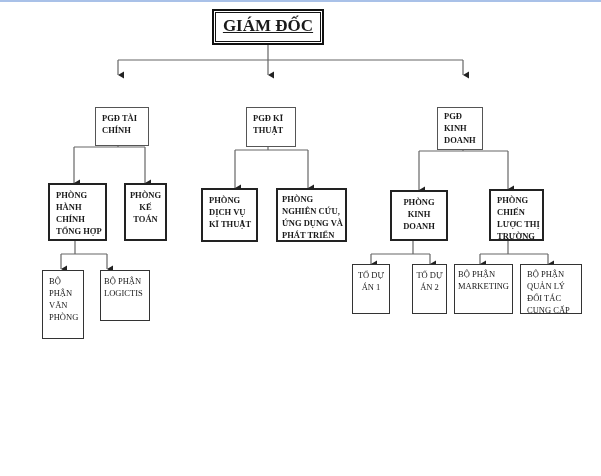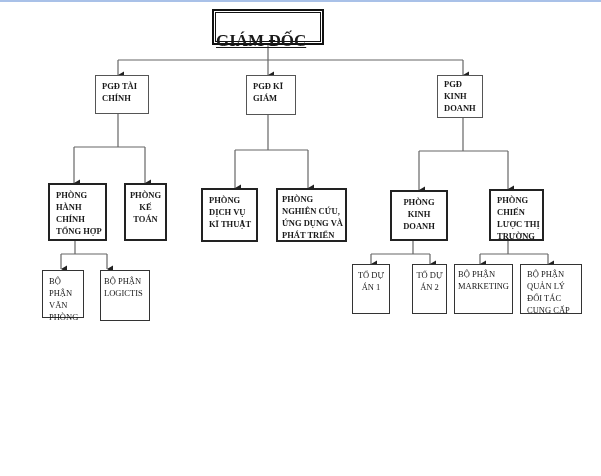--- a/index.html
+++ b/index.html
@@ -3,25 +3,25 @@
 <meta charset="utf-8">
 <style>
   html, body { margin: 0; padding: 0; background: #ffffff; }
   body { width: 601px; height: 476px; position: relative; overflow: hidden;
          font-family: "Liberation Serif", serif; }
   .topbar { position: absolute; left: 0; top: 0; width: 601px; height: 2px; background: #a9c1e8; }
   svg.lines { position: absolute; left: 0; top: 0; }
   .box { position: absolute; box-sizing: border-box; background: #fff;
          font-weight: bold; font-size: 8.5px; line-height: 12px; color: #1a1a1a; }
   .box span { display: block; white-space: pre-line; }
-  .thin { border: 1px solid #555; }
+  .thin { border: 1px solid #555; margin-top: 32px; }
   .thick { border: 2px solid #222; }
   .plain { border: 1.5px solid #333; font-weight: normal; font-size: 8.5px; }
   .root { border: 3px double #111; outline: 1px solid #111; font-size: 17px; line-height: 22px;
-          text-align: left; padding-top: 17px; text-decoration: underline; }
+          text-align: center; padding-top: 2px; text-decoration: underline; }
 </style>
 </head>
 <body>
 
 <div class="topbar"></div>
 
 <svg class="lines" width="601" height="476">
   <defs>
     <marker id="arr" markerWidth="6" markerHeight="6" refX="3" refY="5" orient="auto">
       <path d="M0,0 L6,0 L3,5 Z" fill="#222"></path>
@@ -63,21 +63,21 @@
 <div class="box root" style="left:213px; top:10px; width:110px; height:34px;">
   <span>GIÁM ĐỐC</span>
 </div>
 
 <div class="box thin" style="left:95px; top:75px; width:54px; height:39px; padding:4px 0 0 6px;">
   <span>PGĐ TÀI
 CHÍNH</span>
 </div>
 <div class="box thin" style="left:246px; top:75px; width:50px; height:40px; padding:4px 0 0 6px;">
   <span>PGĐ KĨ
-GIÁM</span>
+THUẬT</span>
 </div>
 <div class="box thin" style="left:437px; top:75px; width:46px; height:43px; padding:2px 0 0 6px;">
   <span>PGĐ
 KINH
 DOANH</span>
 </div>
 
 <div class="box thick" style="left:48px; top:183px; width:59px; height:58px; padding:4px 0 0 6px;">
   <span>PHÒNG
 HÀNH
@@ -105,21 +105,21 @@
 KINH
 DOANH</span>
 </div>
 <div class="box thick" style="left:489px; top:189px; width:55px; height:52px; padding:3px 0 0 6px;">
   <span>PHÒNG
 CHIẾN
 LƯỢC THỊ
 TRƯỜNG</span>
 </div>
 
-<div class="box plain" style="left:42px; top:270px; width:42px; height:48px; padding:4px 0 0 6px;">
+<div class="box plain" style="left:42px; top:270px; width:42px; height:69px; padding:4px 0 0 6px;">
   <span>BỘ
 PHẬN
 VĂN
 PHÒNG</span>
 </div>
 <div class="box plain" style="left:100px; top:270px; width:50px; height:51px; padding:4px 0 0 3px;">
   <span>BỘ PHẬN
 LOGICTIS</span>
 </div>
 <div class="box plain" style="left:352px; top:264px; width:38px; height:50px; padding:4px 0 0 0; text-align:center;">

